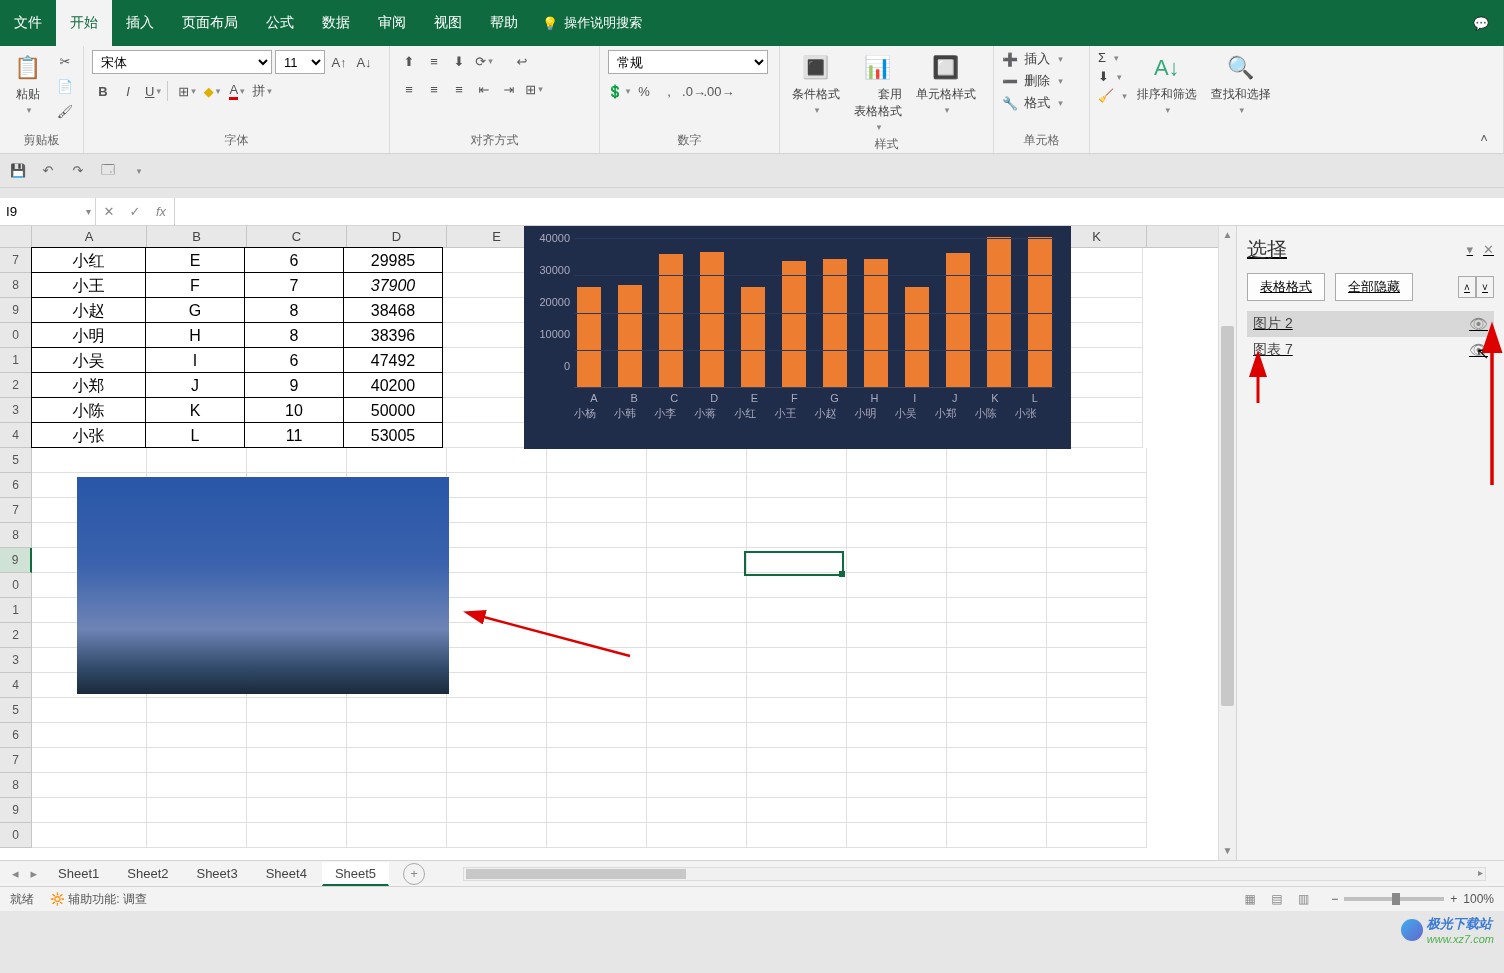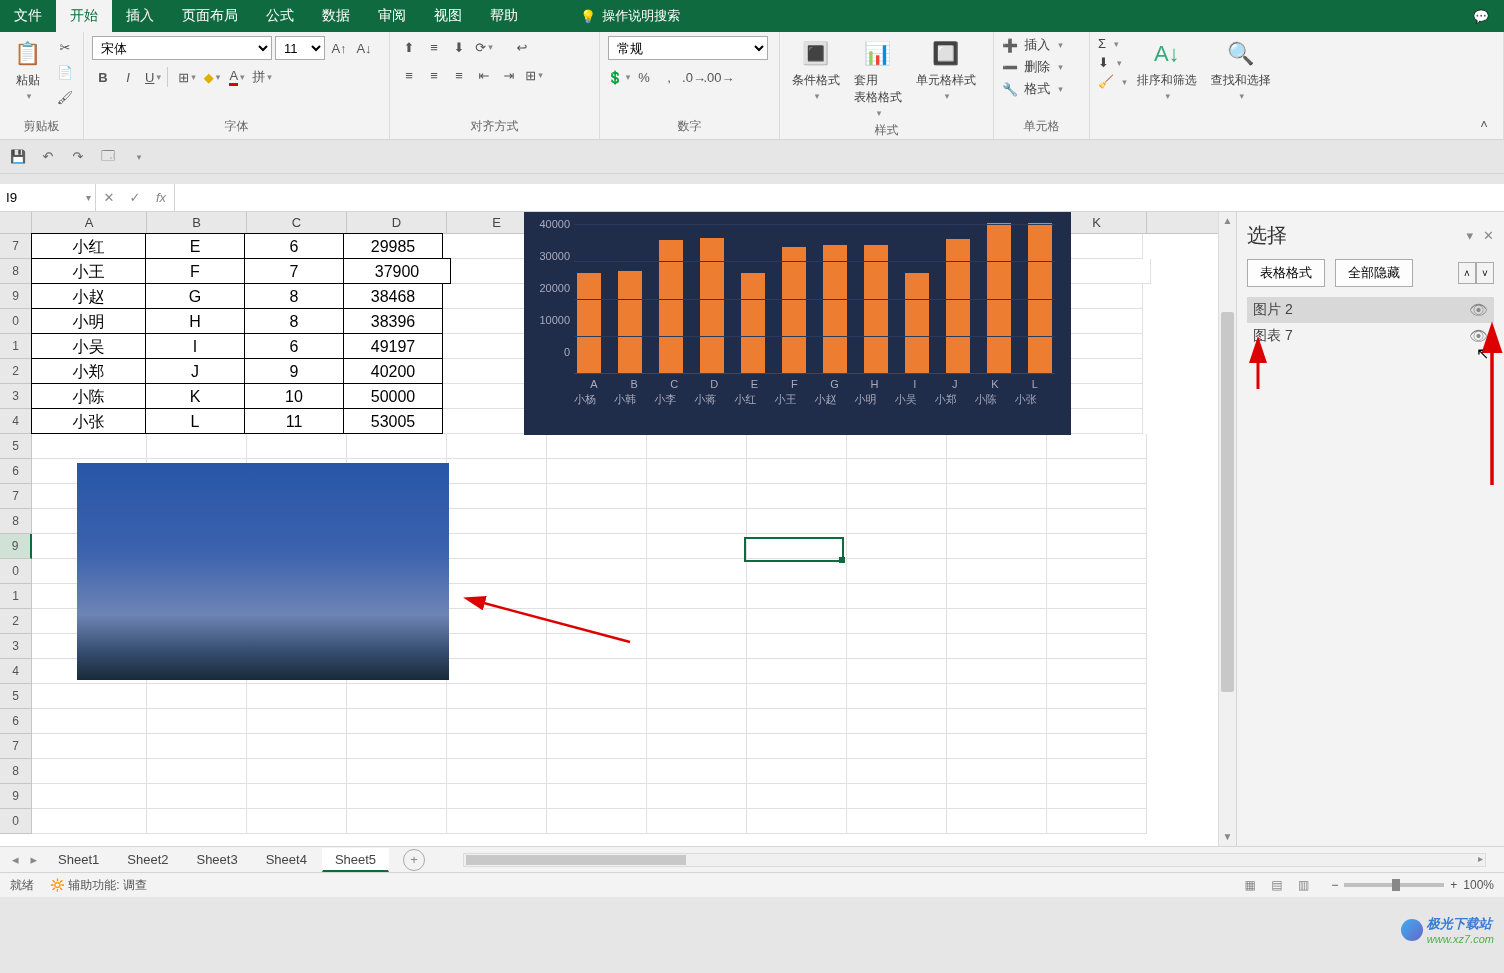--- a/index.html
+++ b/index.html
@@ -1,19 +1,19 @@
 <!DOCTYPE html>
 <html><head>
 <meta charset="utf-8">
 <style>
 * { box-sizing: border-box; margin: 0; padding: 0; font-family: "Microsoft YaHei", Arial, sans-serif; }
 body { width: 1504px; height: 973px; background: #e6e6e6; overflow: hidden; font-size: 13px; position: relative; }
 
 
-.tabs-bar { height: 32px; background: #0f6b3f; display: flex; align-items: stretch; color: #fff; gap: 38px; }
+.tabs-bar { height: 46px; background: #0f6b3f; display: flex; align-items: stretch; color: #fff; }
 .tabs-bar .tab { padding: 0 14px; display: flex; align-items: center; font-size: 14px; cursor: pointer; }
 .tabs-bar .tab.active { background: #f3f3f3; color: #0f6b3f; }
 .tabs-bar .tell-me { display: flex; align-items: center; gap: 6px; margin-left: 10px; font-size: 13px; }
 .tabs-bar .spacer { flex: 1; }
 .tabs-bar .right-icon { padding: 0 14px; display: flex; align-items: center; }
 
 
 .ribbon { background: #f3f3f3; border-bottom: 1px solid #d4d4d4; display: flex; height: 108px; }
 .ribbon-group { border-right: 1px solid #dcdcdc; padding: 4px 8px; display: flex; flex-direction: column; justify-content: space-between; }
 .ribbon-group .content { display: flex; align-items: flex-start; gap: 6px; flex: 1; }
@@ -72,21 +72,21 @@
 .bar-wrap { display: flex; flex-direction: column; align-items: center; flex: 1; }
 .x-labels { display: flex; color: #aab; font-size: 11px; margin-top: 4px; }
 .x-labels > div { flex: 1; text-align: center; }
 .x-labels2 { display: flex; color: #aab; font-size: 11px; margin-top: 2px; }
 .x-labels2 > div { flex: 1; text-align: left; }
 
 
 .img-obj { position: absolute; left: 77px; top: 251px; width: 372px; height: 217px; background: linear-gradient(180deg,#2956a8 0%,#3a62ad 40%,#6e84b5 70%,#324a6a 88%,#1a2a3a 100%); }
 
 
-.sel-pane { width: 268px; background: #f3f3f3; border-left: 1px solid #d4d4d4; padding: 10px; display: flex; flex-direction: column; gap: 10px; }
+.sel-pane { width: 268px; background: #f3f3f3; border-left: 1px solid #d4d4d4; padding: 10px; display: flex; flex-direction: column; gap: 10px; text-decoration: underline; }
 .sel-pane h2 { font-size: 20px; font-weight: normal; color: #333; }
 .sel-pane .top-row { display: flex; justify-content: space-between; align-items: center; }
 .sel-pane .btns { display: flex; gap: 10px; align-items: center; }
 .sel-pane button { border: 1px solid #ababab; background: #fdfdfd; padding: 4px 12px; font-size: 13px; }
 .sel-pane .nav-btns { display: flex; }
 .sel-pane .nav-btns span { border: 1px solid #ababab; width: 18px; height: 22px; display: flex; align-items: center; justify-content: center; font-size: 10px; }
 .sel-pane .item { display: flex; justify-content: space-between; align-items: center; padding: 4px 6px; font-size: 14px; color: #444; }
 .sel-pane .item.sel { background: #d8d8d8; }
 .sel-pane .eye { color: #888; font-size: 15px; }
 
@@ -230,21 +230,21 @@
 
   <div class="ribbon-group" style="width:214px">
     <div class="content">
       <div class="big-btn">
           <div class="icon-box">🔳</div>
           <span>条件格式</span>
           <span class="chev">▾</span>
         </div>
       <div class="big-btn">
           <div class="icon-box">📊</div>
-          <span style="white-space:pre-line;text-align:left">套用
+          <span style="white-space:pre-line;text-align:right">套用
 表格格式</span>
           <span class="chev">▾</span>
         </div>
       <div class="big-btn">
           <div class="icon-box">🔲</div>
           <span>单元格样式</span>
           <span class="chev">▾</span>
         </div>
     </div>
     <div class="label">样式</div>
@@ -349,21 +349,21 @@
             <div class="cell" style="width: 100px;"></div>
             <div class="cell" style="width: 100px;"></div>
             <div class="cell" style="width: 100px;"></div>
             <div class="cell" style="width: 100px;"></div>
           </div>
           <div class="row-line">
             <div class="rowh">8</div>
             <div class="cell bordered" style="width: 115px;">小王</div>
             <div class="cell bordered" style="width: 100px;">F</div>
             <div class="cell bordered" style="width: 100px;">7</div>
-            <div class="cell bordered" style="width: 108px;">37900</div>
+            <div class="cell bordered" style="width: 100px; font-style: italic;">37900</div>
             <div class="cell" style="width: 100px;"></div>
             <div class="cell" style="width: 100px;"></div>
             <div class="cell" style="width: 100px;"></div>
             <div class="cell" style="width: 100px;"></div>
             <div class="cell" style="width: 100px;"></div>
             <div class="cell" style="width: 100px;"></div>
             <div class="cell" style="width: 100px;"></div>
           </div>
           <div class="row-line">
             <div class="rowh">9</div>
@@ -391,21 +391,21 @@
             <div class="cell" style="width: 100px;"></div>
             <div class="cell" style="width: 100px;"></div>
             <div class="cell" style="width: 100px;"></div>
             <div class="cell" style="width: 100px;"></div>
           </div>
           <div class="row-line">
             <div class="rowh">1</div>
             <div class="cell bordered" style="width: 115px;">小吴</div>
             <div class="cell bordered" style="width: 100px;">I</div>
             <div class="cell bordered" style="width: 100px;">6</div>
-            <div class="cell bordered" style="width: 100px;">49197</div>
+            <div class="cell bordered" style="width: 100px;">47492</div>
             <div class="cell" style="width: 100px;"></div>
             <div class="cell" style="width: 100px;"></div>
             <div class="cell" style="width: 100px;"></div>
             <div class="cell" style="width: 100px;"></div>
             <div class="cell" style="width: 100px;"></div>
             <div class="cell" style="width: 100px;"></div>
             <div class="cell" style="width: 100px;"></div>
           </div>
           <div class="row-line">
             <div class="rowh">2</div>

